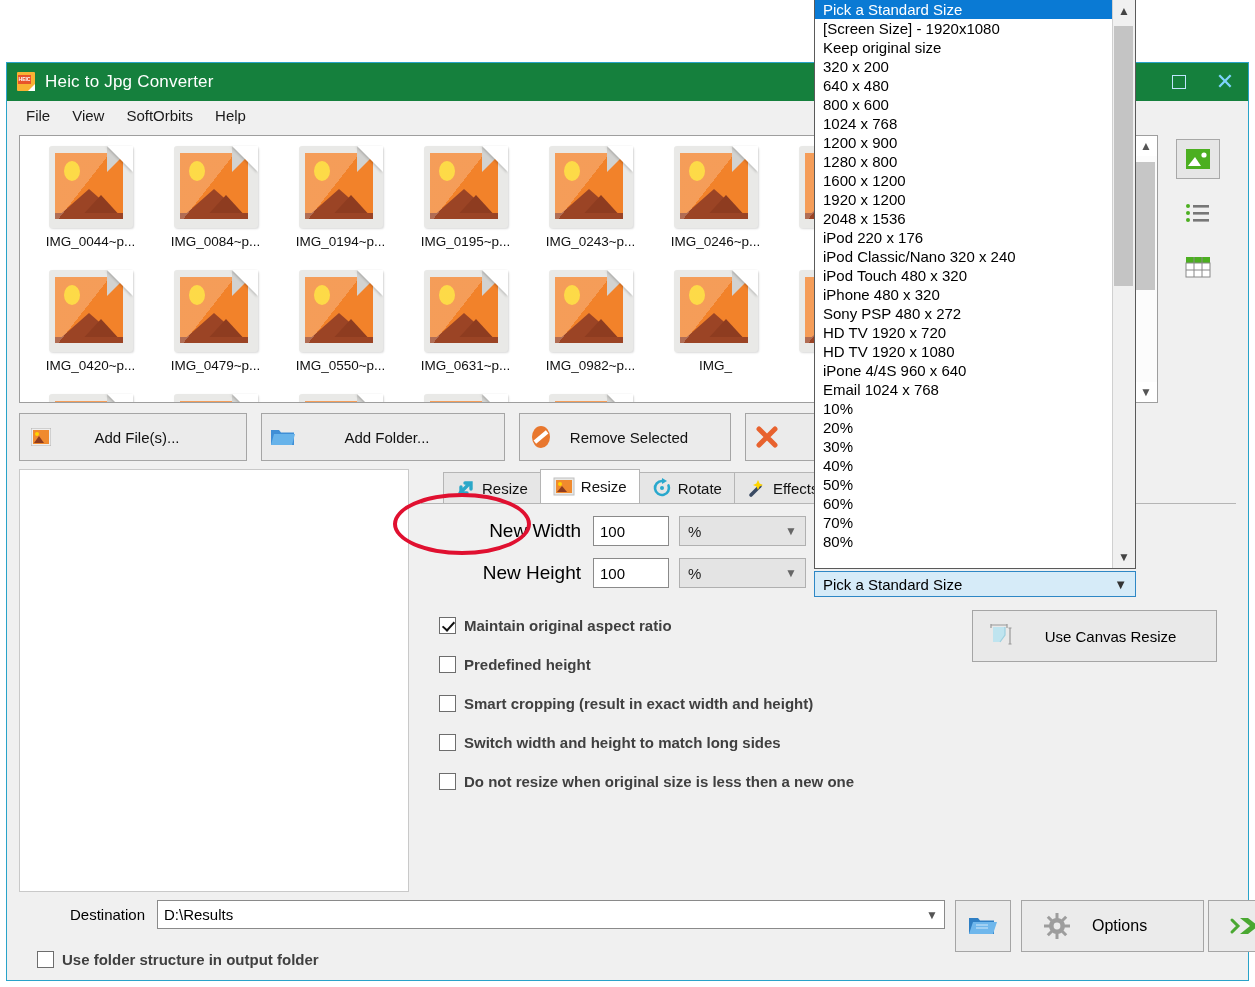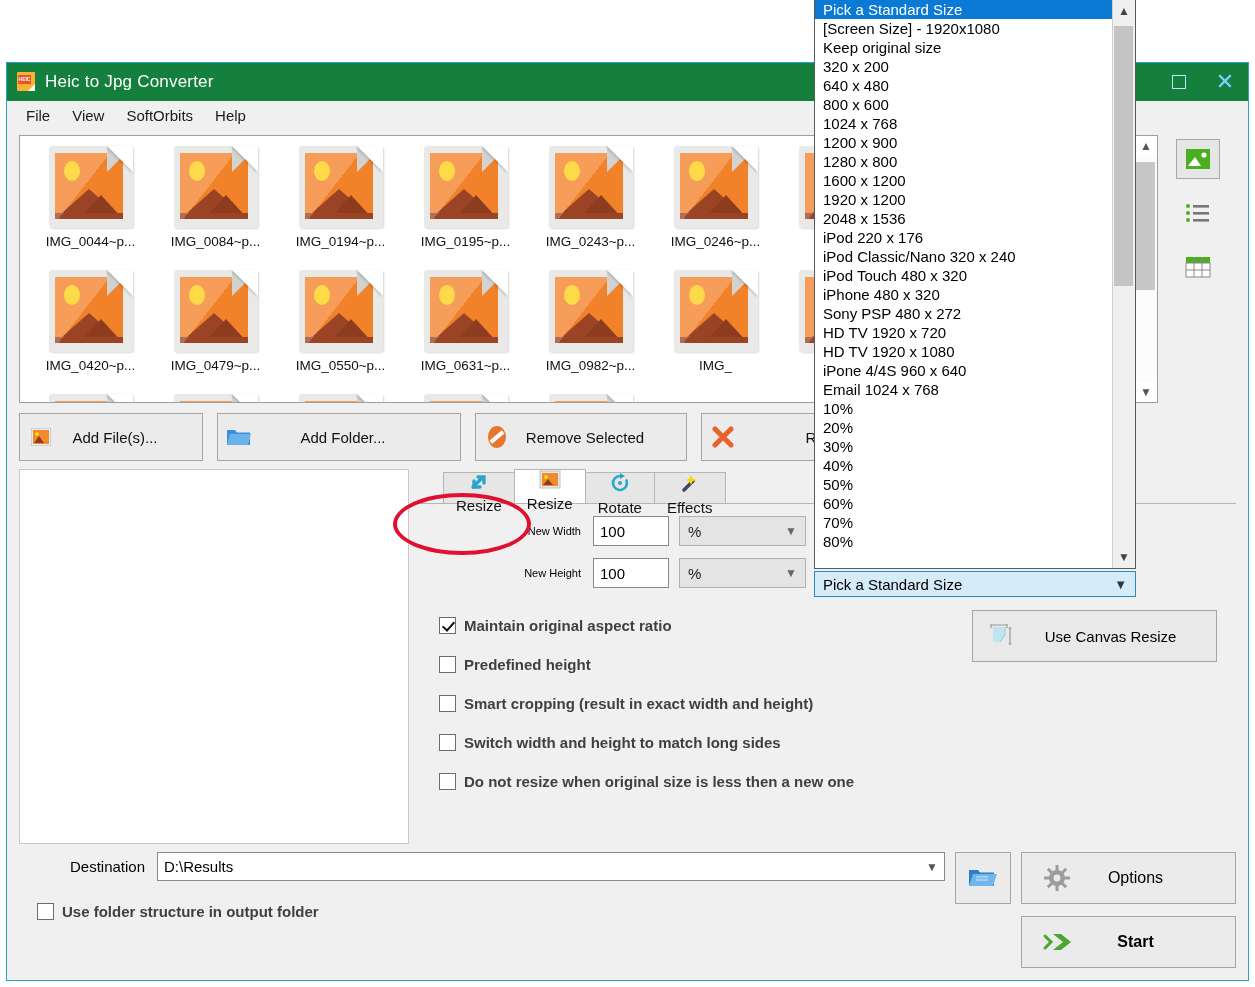--- a/index.html
+++ b/index.html
@@ -182,32 +182,32 @@
     flex:1;display:flex;flex-direction:column;min-width:0;padding-left:12px;
   }
   
   .tabstrip{
     display:flex;align-items:flex-end;height:34px;
     border-bottom:1px solid #b5b5b5;position:relative;
   }
   .tab{
     height:31px;display:flex;align-items:center;gap:6px;padding:0 12px;
     background:#e6e6e6;border:1px solid #b5b5b5;border-bottom:none;
-    box-sizing:border-box;font-size:15px;color:#111;margin-right:-1px;flex-direction:column;
+    box-sizing:border-box;font-size:15px;color:#111;margin-right:-1px;
   }
   .tab.active{background:#ffffff;height:34px;position:relative;z-index:2;}
   
   .circle-annot{
     position:absolute;
     border:4px solid #e01030;border-radius:50%;
     pointer-events:none;z-index:5;
   }
   
   .field-row{display:flex;align-items:center;margin-top:12px;}
-  .field-label{width:160px;text-align:right;padding-right:12px;font-size:11px;}
+  .field-label{width:160px;text-align:right;padding-right:12px;font-size:19px;}
   .field-input{
     width:76px;height:30px;border:1px solid #8a8a8a;background:#fff;
     font-size:15px;padding:0 6px;box-sizing:border-box;
     font-family:"Liberation Sans", sans-serif;
   }
   .unit-select{
     width:127px;height:30px;margin-left:10px;
     background:#e4e4e4;border:1px solid #b0b0b0;box-sizing:border-box;
     display:flex;align-items:center;padding:0 8px;font-size:15px;color:#222;
   }
@@ -239,21 +239,21 @@
   .dest-combo{
     flex:1;height:29px;background:#fff;border:1px solid #8a8a8a;
     display:flex;align-items:center;padding:0 6px;box-sizing:border-box;font-size:15px;
   }
   .dest-combo .cv{margin-left:auto;color:#555;font-size:12px;}
   .folder-btn{
     width:56px;height:52px;background:#ebebeb;border:1px solid #a5a5a5;
     box-sizing:border-box;display:flex;align-items:center;justify-content:center;
     margin-left:10px;flex:none;align-self:flex-start;
   }
-  .right-btns{width:215px;margin-left:10px;flex:none;display:flex;flex-direction:column;gap:12px;}
+  .right-btns{width:215px;margin-left:10px;flex:none;display:flex;gap:4px;}
   .big-btn{
     height:52px;background:#ebebeb;border:1px solid #a5a5a5;box-sizing:border-box;
     display:flex;align-items:center;font-size:16px;
   }
   .big-btn .ic{width:70px;display:flex;align-items:center;justify-content:center;}
   .big-btn .lb{flex:1;text-align:center;padding-right:56px;}
   
   .dropdown-pop{
     position:absolute;left:814px;top:-1px;width:322px;height:570px;
     background:#ffffff;border:1px solid #5a5a5a;box-sizing:border-box;
@@ -637,21 +637,21 @@
           <rect x="1" y="7" width="24" height="14" fill="#fff" stroke="#888" stroke-width="1"></rect>
           <line x1="9" y1="1" x2="9" y2="21" stroke="#888" stroke-width="1"></line>
           <line x1="17" y1="1" x2="17" y2="21" stroke="#888" stroke-width="1"></line>
           <line x1="1" y1="14" x2="25" y2="14" stroke="#888" stroke-width="1"></line>
         </svg>
       </div>
     </div>
   </div>
 
   <div class="actions">
-    <div class="act-btn" style="width:184px">
+    <div class="act-btn" style="width:228px">
       <div class="ic">
         <svg width="20" height="18" viewBox="0 0 20 18">
             <rect x="0" y="0" width="20" height="18" fill="#efefef" stroke="#b0b0b0"></rect>
             <rect x="2" y="2" width="16" height="14" fill="#f08a2e"></rect>
             <circle cx="6" cy="6" r="2" fill="#ffd400"></circle>
             <path d="M3 15 L8 8 L13 15 Z" fill="#8e3c20"></path>
           </svg>
       </div>
       <div class="lb">Add File(s)...</div>
     </div>

